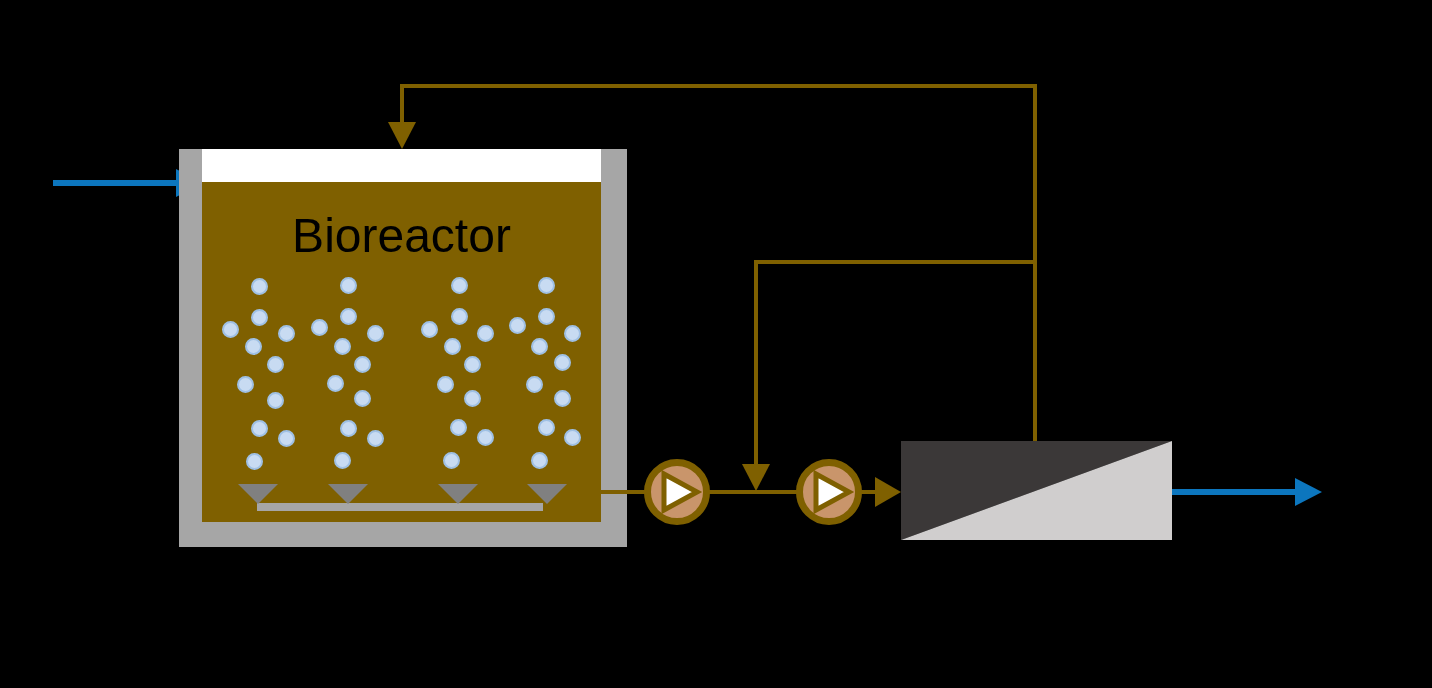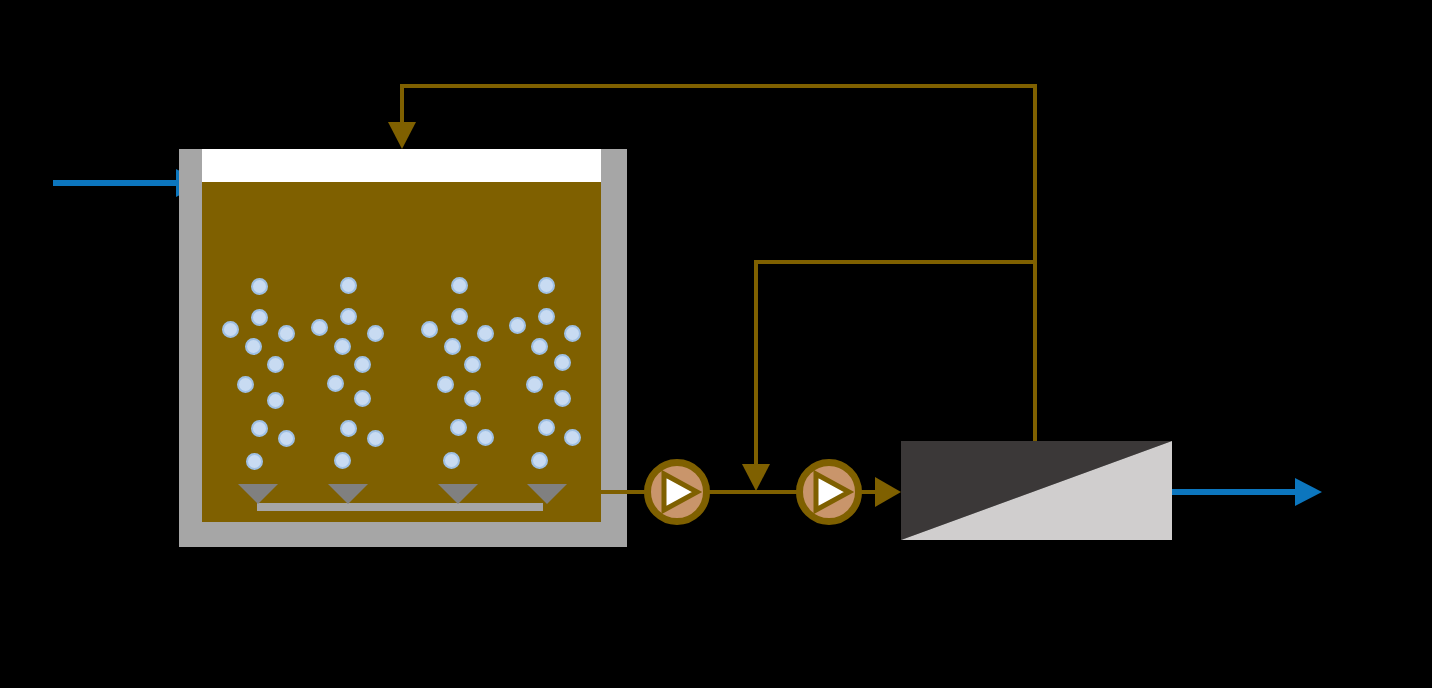--- a/index.html
+++ b/index.html
@@ -62,20 +62,21 @@
 <div id="canvas">
 
   <div class="flow-shaft" style="left:53px; top:180px; width:124px;"></div>
   <div class="flow-head" style="left:176px; top:169px;"></div>
 
   <div id="wall-left" class="wall"></div>
   <div id="wall-right" class="wall"></div>
   <div id="wall-bottom" class="wall"></div>
   <div id="headspace"></div>
   <div id="liquid"></div>
+  <div id="tank-label">Bioreactor</div>
 
   <div>
       <div class="bubble" style="left: 250.5px; top: 277.5px;"></div>
       <div class="bubble" style="left: 250.5px; top: 308.5px;"></div>
       <div class="bubble" style="left: 221.5px; top: 320.5px;"></div>
       <div class="bubble" style="left: 277.5px; top: 324.5px;"></div>
       <div class="bubble" style="left: 244.5px; top: 337.5px;"></div>
       <div class="bubble" style="left: 266.5px; top: 355.5px;"></div>
       <div class="bubble" style="left: 236.5px; top: 375.5px;"></div>
       <div class="bubble" style="left: 266.5px; top: 391.5px;"></div>

